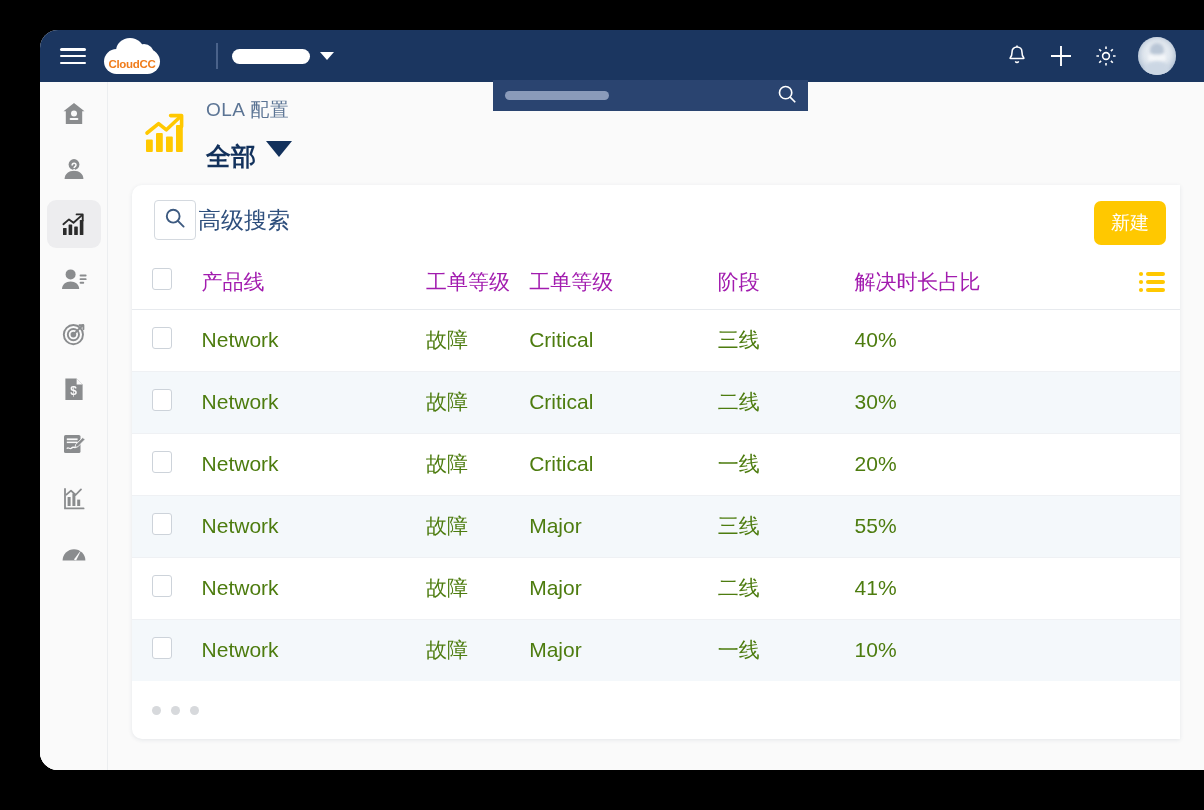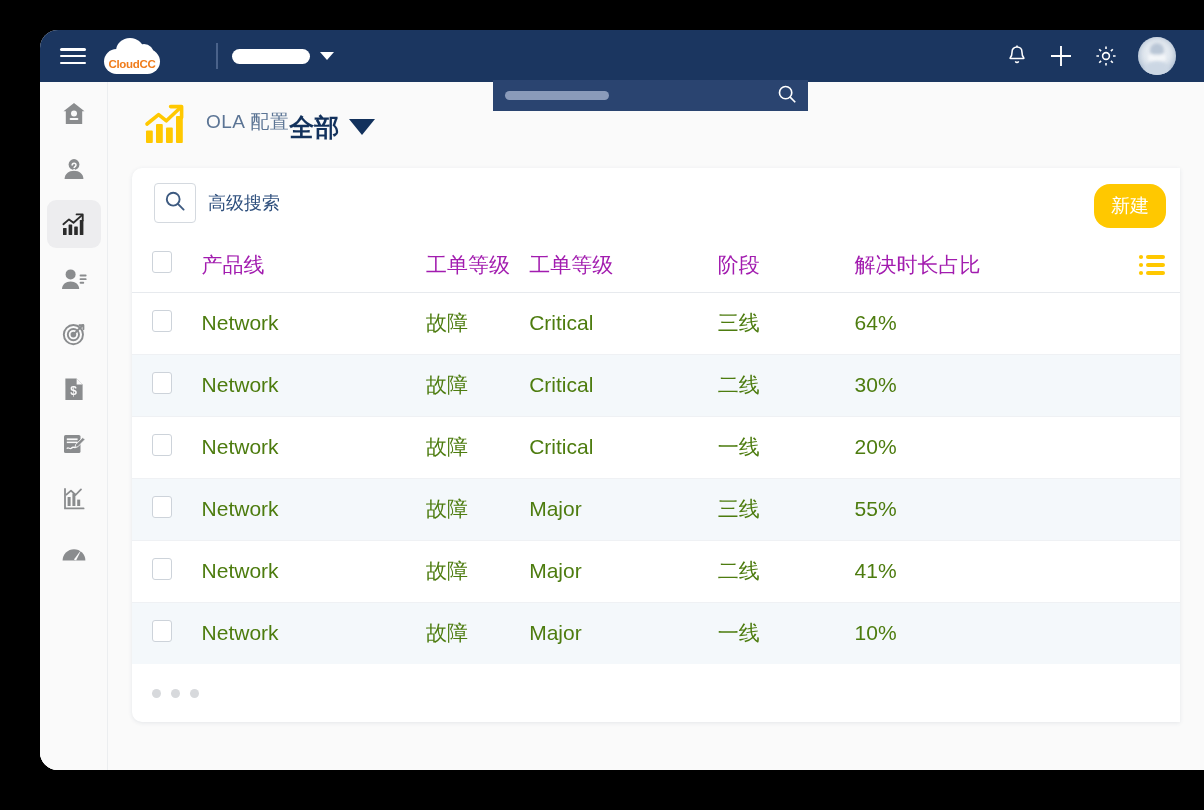--- a/index.html
+++ b/index.html
@@ -147,25 +147,25 @@
     flex: 1;
     padding: 12px 24px 0 24px;
     min-width: 0;
   }
 
   .page-head {
     display: flex; align-items: center;
     padding: 4px 0 14px 8px;
   }
   .page-head .head-icon { margin-right: 14px; flex-shrink: 0; }
-  .page-head .titles { display: flex; }
+  .page-head .titles { display: flex; flex-direction: column; }
   .page-head .subtitle {
     font-size: 19px; color: #5b7494; letter-spacing: .5px; line-height: 24px;
   }
-  .page-head .title-row { display: flex; align-items: center; margin-top: 2px; }
+  .page-head .title-row { display: flex; margin-top: 19px; }
   .page-head .title {
     font-size: 25px; font-weight: bold; color: #12315c; line-height: 30px;
   }
   .page-head .title-caret {
     margin-left: 10px;
     width: 0; height: 0;
     border-left: 13px solid transparent;
     border-right: 13px solid transparent;
     border-top: 16px solid #12315c;
     cursor: pointer;
@@ -200,27 +200,27 @@
   }
   .search-box input::placeholder { color: #b6bcc4; }
   .search-btn {
     width: 42px; height: 40px;
     border: 1px solid #d4d9df; border-radius: 4px;
     margin-left: 8px; background: #fff;
     display: flex; align-items: center; justify-content: center;
     cursor: pointer;
   }
   .adv-search {
-    margin-left: 12px;
-    font-size: 18px; color: #2e4f7d; cursor: pointer;
+    margin-left: 2px;
+    font-size: 23px; color: #2e4f7d; cursor: pointer;
   }
   .btn-new {
     position: absolute; right: 14px; top: 16px;
     background: #ffc800; color: #ffffff;
-    border: 0; border-radius: 16px;
+    border: 0; border-radius: 7px;
     padding: 9px 17px;
     font-size: 19px;
     font-family: "Liberation Sans", sans-serif;
     cursor: pointer;
   }
 
   
   table.grid { width: 100%; border-collapse: collapse; table-layout: fixed; }
   table.grid th, table.grid td {
     text-align: left;
@@ -481,21 +481,21 @@
               </th>
             </tr>
           </thead>
           <tbody>
             <tr>
               <td class="col-check"><span class="chk"></span></td>
               <td class="col-prod">Network</td>
               <td class="col-type cell-cn">故障</td>
               <td class="col-level">Critical</td>
               <td class="col-stage cell-cn">三线</td>
-              <td class="col-pct">64%</td>
+              <td class="col-pct">40%</td>
               <td class="col-menu"></td>
             </tr>
             <tr class="alt">
               <td class="col-check"><span class="chk"></span></td>
               <td class="col-prod">Network</td>
               <td class="col-type cell-cn">故障</td>
               <td class="col-level">Critical</td>
               <td class="col-stage cell-cn">二线</td>
               <td class="col-pct">30%</td>
               <td class="col-menu"></td>

